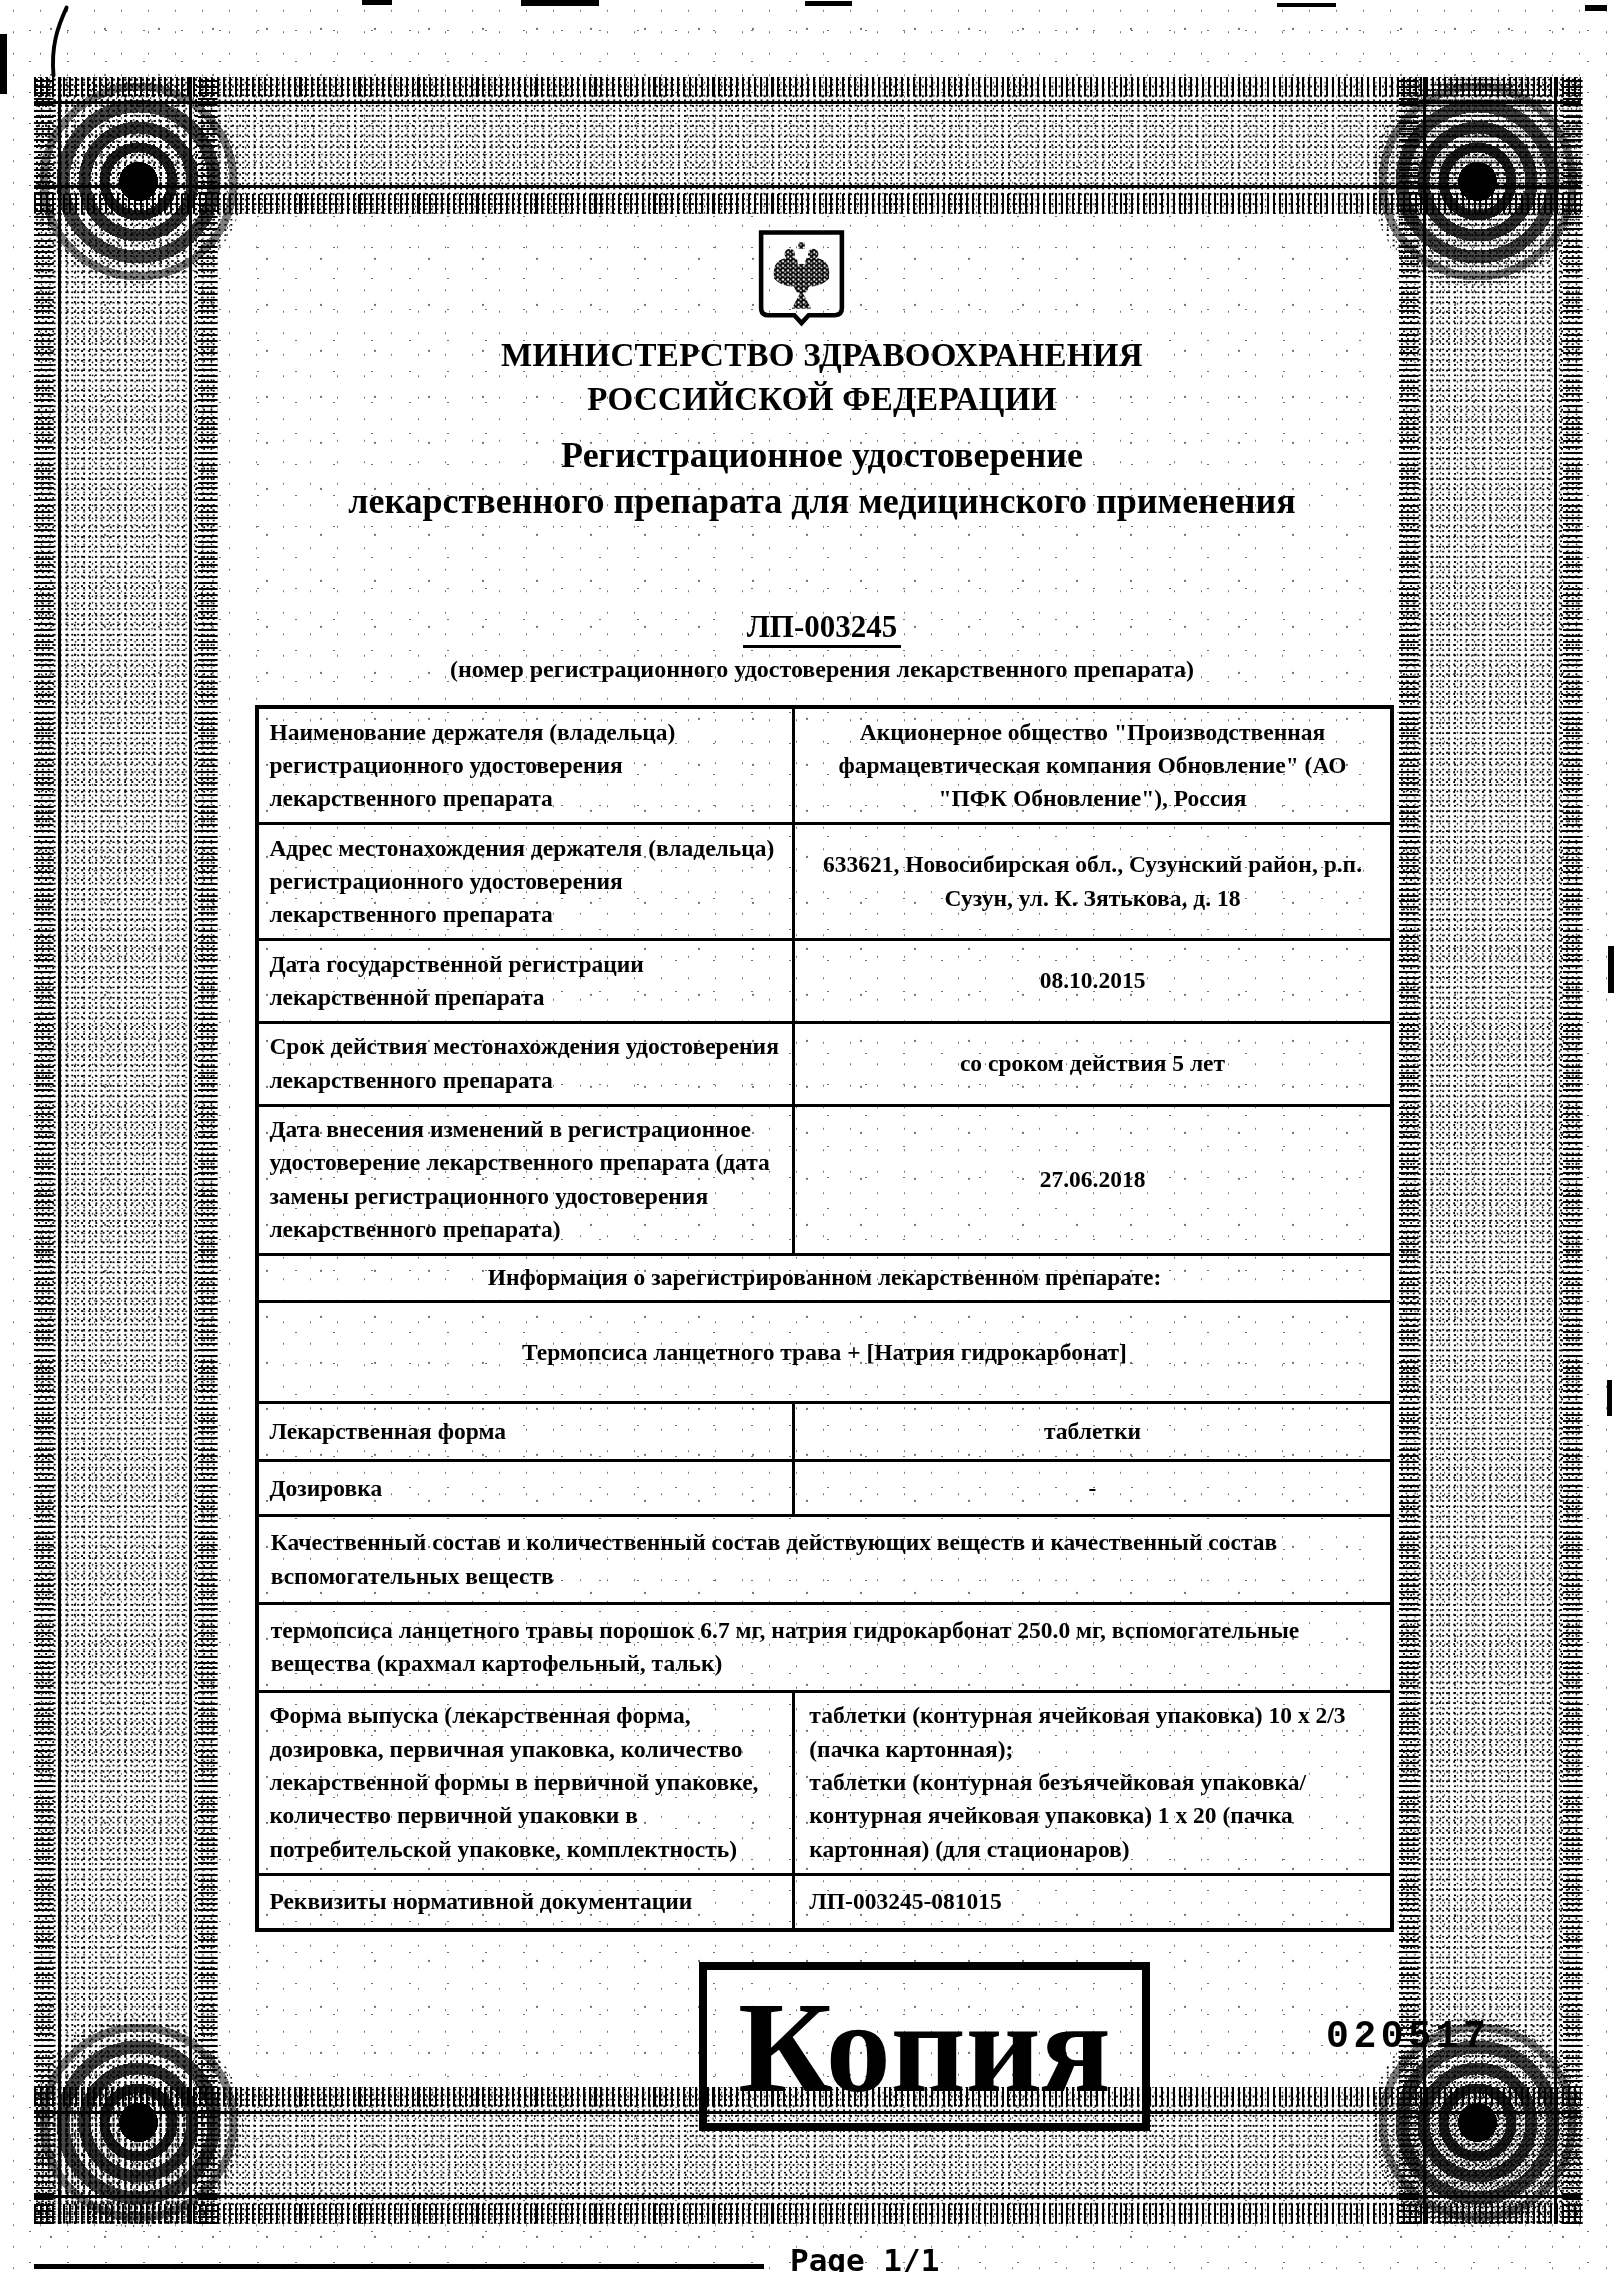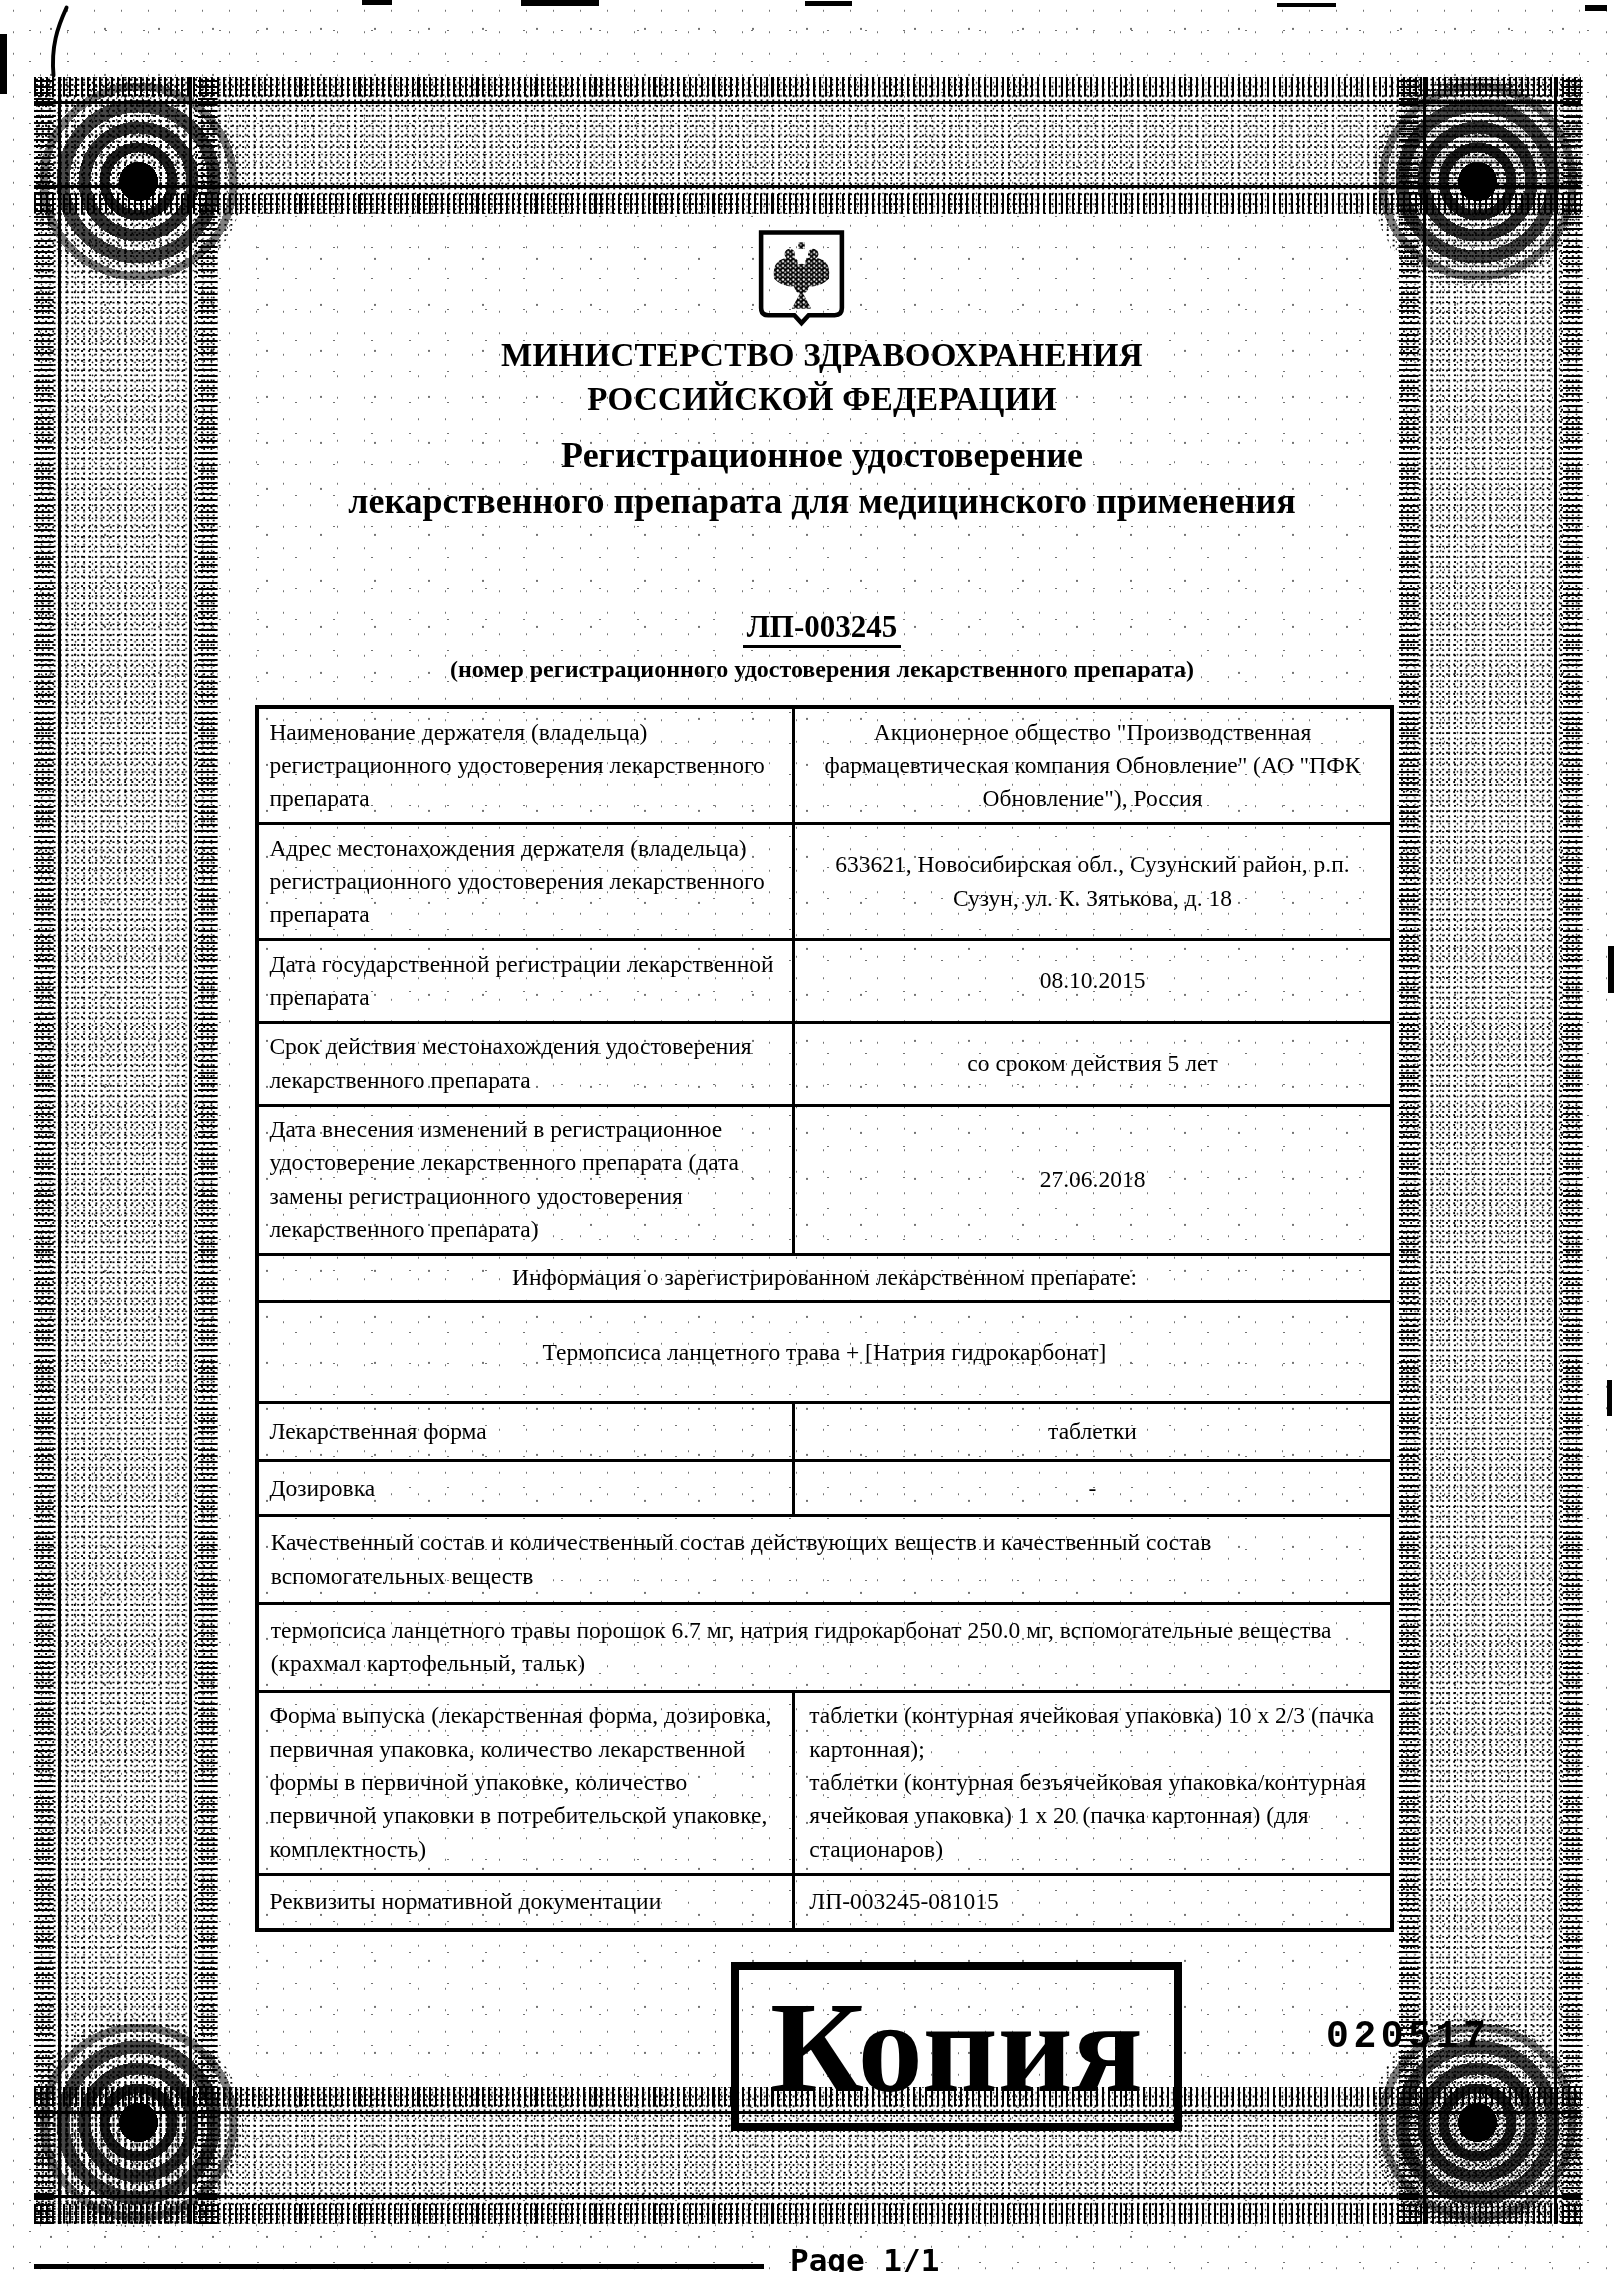--- a/index.html
+++ b/index.html
@@ -60,38 +60,38 @@
   .emblem{position:absolute;left:755px;top:228px;width:93px;height:99px;z-index:3;}
   .center-block{position:absolute;left:255px;width:1134px;text-align:center;z-index:3;font-weight:bold;}
   .ministry{top:334px;font-size:33px;line-height:1.32;letter-spacing:0.3px;}
   .doc-title{top:432px;font-size:36px;line-height:1.28;}
   .reg-num{top:609px;font-size:31px;}
   .reg-num span{border-bottom:3.3px solid #000;padding:0 3.9px 1.3px;}
   .reg-caption{top:656px;font-size:24px;}
 
   
   .rtable{position:absolute;left:255px;top:705px;width:1139px;z-index:3;box-sizing:border-box;
-    border:4.6px solid #000;font-size:23.5px;font-weight:normal;line-height:1.42;}
+    border:4.6px solid #000;font-size:23.5px;font-weight:bold;line-height:1.42;}
   .trow{display:flex;border-bottom:3.9px solid #000;}
   .trow:last-child{border-bottom:none;}
   .lbl{width:536px;flex:0 0 536px;box-sizing:border-box;border-right:3.9px solid #000;
        padding:6.5px 10.4px;display:flex;align-items:center;}
   .val{flex:1;display:flex;align-items:center;justify-content:center;text-align:center;
        padding:6.5px 14.3px;box-sizing:border-box;flex-direction:column;}
   .val-left{align-items:flex-start;justify-content:center;text-align:left;}
   .tfull{border-bottom:3.9px solid #000;padding:9px 11.7px;box-sizing:border-box;display:flex;align-items:center;}
   .tsection{border-bottom:3.9px solid #000;padding:5.2px 11.7px;text-align:center;display:block;}
   .r0{min-height:98px}.r1{min-height:98px}.r2{min-height:68px}.r3{min-height:68px}
   .r4{min-height:121px}.rsect{min-height:34px}.r5{min-height:55px}.r6{min-height:98px}
   .r7{min-height:55px}.r8{min-height:52px}.rcomp{min-height:77px}.r9{min-height:156px}.r10{min-height:52px}
 
   
   .stamp{position:absolute;left:699px;top:1962px;width:435px;height:153px;z-index:5;
     border:8.5px solid #000;display:flex;align-items:center;justify-content:center;
-    font-size:130px;font-weight:bold;line-height:1;background:transparent;margin-left:32px;}
+    font-size:130px;font-weight:bold;line-height:1;background:transparent;}
   .serial{position:absolute;left:1326px;top:2015px;z-index:5;
     font-family:"Liberation Mono", monospace;font-weight:bold;font-size:38px;letter-spacing:4.6px;}
   .footer-line{position:absolute;left:34px;top:2264px;width:730px;height:4.6px;background:#000;z-index:5;}
   .page-num{position:absolute;left:790px;top:2242px;z-index:5;
     font-family:"DejaVu Sans Mono", monospace;font-weight:bold;font-size:31px;}
 
   
   .art{position:absolute;background:#000;z-index:5;}
   .hand-mark{position:absolute;left:39px;top:5.2px;z-index:5;}
 </style>

